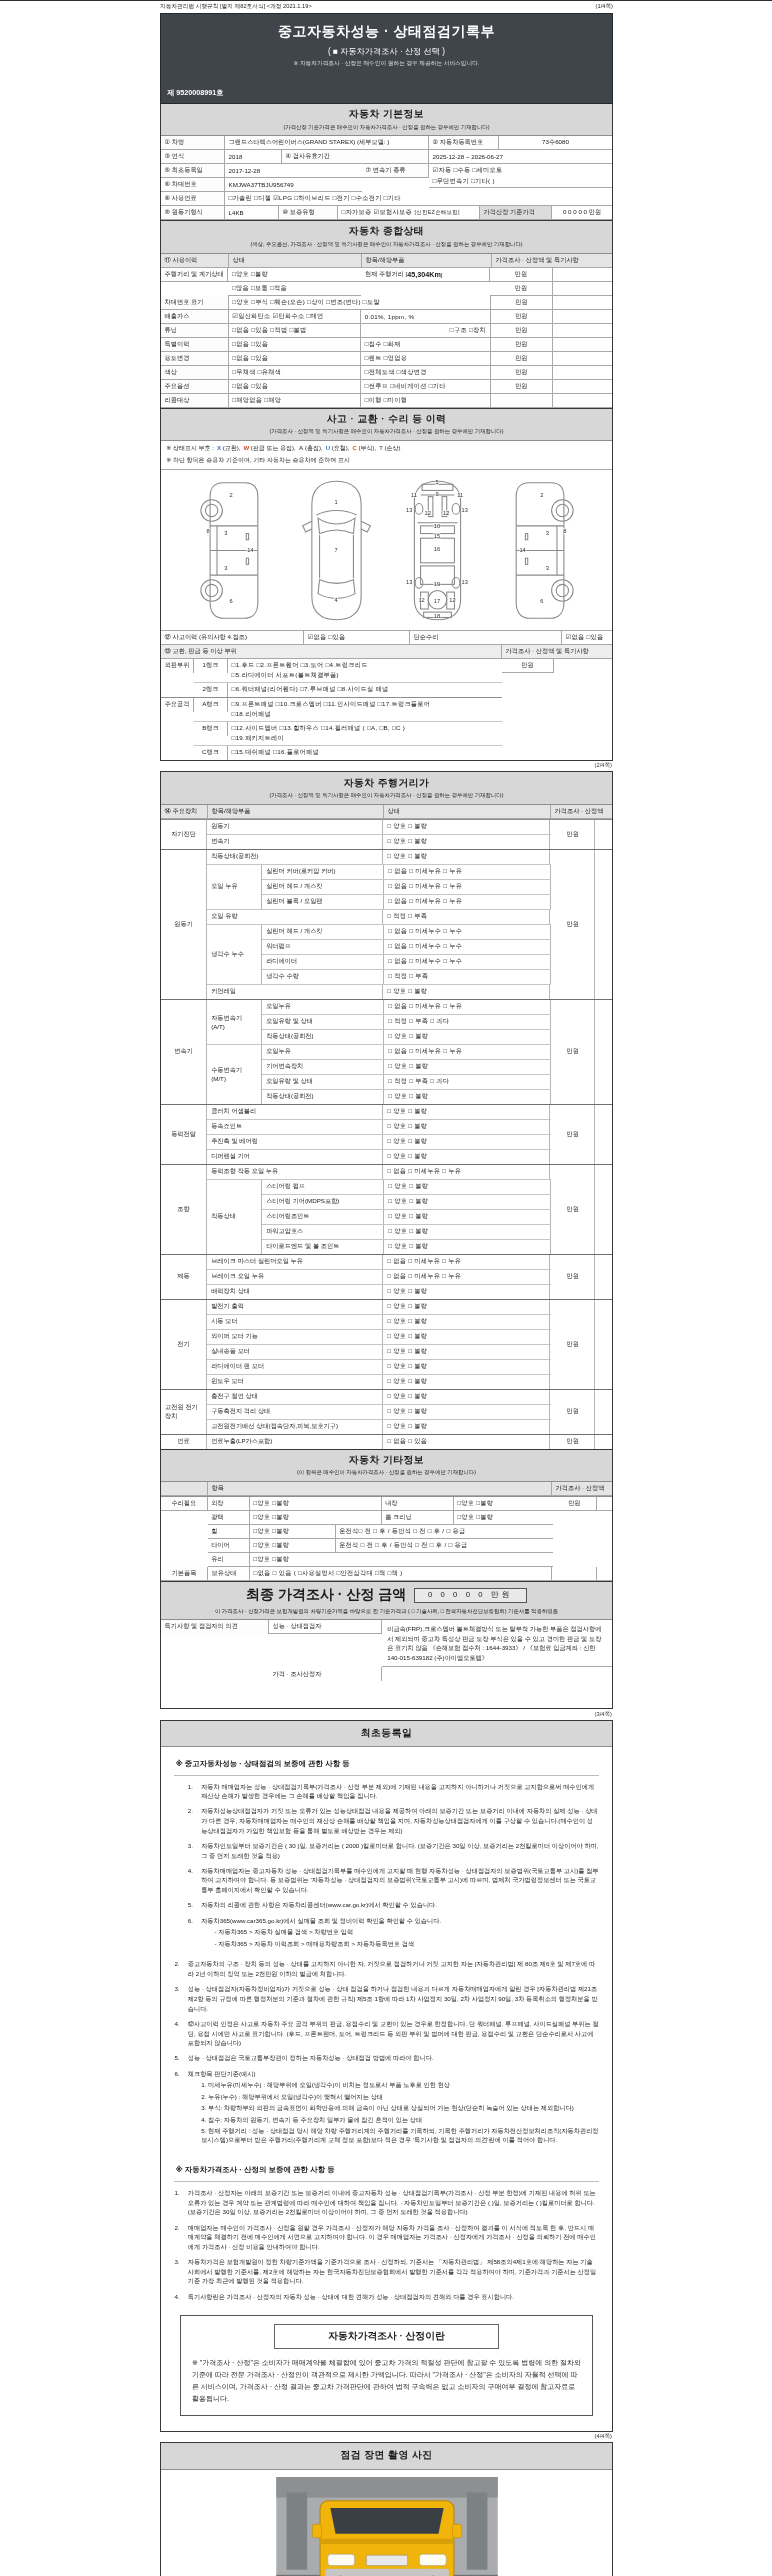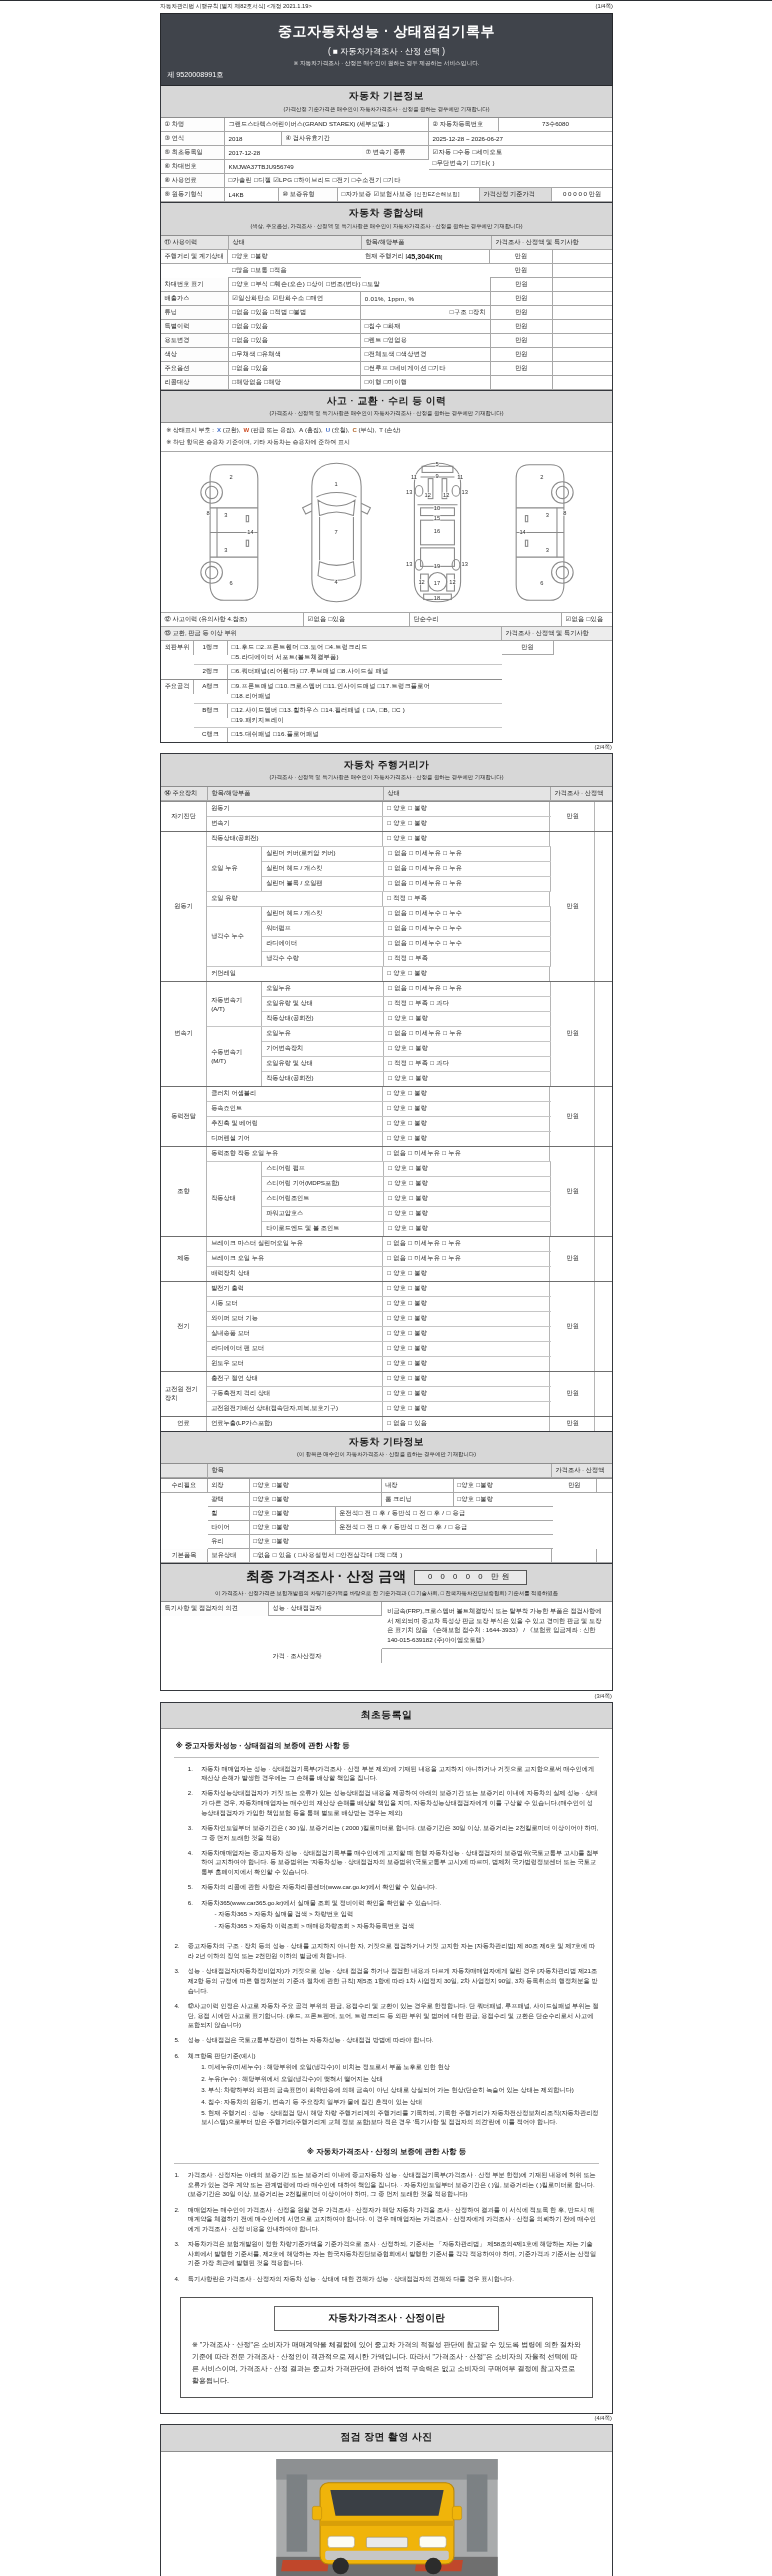--- a/index.html
+++ b/index.html
@@ -7,21 +7,21 @@
        font-family:"Liberation Sans","DejaVu Sans",sans-serif;color:#1a1a1a;font-size:6.2px;}
   .topborder{position:absolute;top:0;left:0;width:100%;border-top:1px solid #2b2e33;}
   .page{position:absolute;left:160px;top:2.1px;width:453px;}
   .metaline{display:flex;justify-content:space-between;font-size:5.7px;color:#222;padding:1px 0 2.1px 0;}
   .pgmark{text-align:right;font-size:5.7px;color:#333;padding:1.5px 1px 1px 0;}
   
   .titleblock{background:#40444b;color:#fff;border:1px solid #26282c;padding:9.3px 5.2px 3.1px 5.2px;}
   .tb-title{text-align:center;font-size:14px;font-weight:bold;letter-spacing:0.5px;}
   .tb-sub{text-align:center;font-size:8.2px;margin-top:4.1px;}
   .tb-note{text-align:center;font-size:5.7px;color:#e3e3e3;margin-top:3.1px;}
-  .tb-doc{font-size:7.2px;font-weight:normal;margin-top:0;padding:2.1px 1px;}
+  .tb-doc{font-size:7.2px;font-weight:bold;margin-top:18px;padding:2.1px 1px;}
   
   .sect{border:1px solid #35383d;border-top:none;background:#fff;}
   .sect.first{border-top:1px solid #35383d;}
   .band{background:#d7d7d7;border-bottom:0.5px solid #8e8e8e;text-align:center;padding:4.1px 2.1px 4.6px 2.1px;}
   .band-title{font-size:9.8px;font-weight:bold;letter-spacing:0.5px;}
   .band-sub{font-size:5.4px;margin-top:2.6px;color:#222;}
   
   .frow{display:flex;align-items:flex-start;}
   .fc{border-right:0.5px solid #a8a8a8;border-bottom:0.5px solid #a8a8a8;padding:1.5px 3.6px;display:flex;align-items:center;min-height:14px;box-sizing:border-box;}
   .fc:last-child{border-right:none;}
@@ -861,21 +861,21 @@
             <div class="nt">
               <div>체크항목 판단기준(예시)</div>
               <div class="nsub">1.  미세누유(미세누수) : 해당부위에 오일(냉각수)이 비치는 정도로서 부품 노후로 인한 현상</div>
               <div class="nsub">2.  누유(누수) : 해당부위에서 오일(냉각수)이 맺혀서 떨어지는 상태</div>
               <div class="nsub">3.  부식: 차량하부와 외판의 금속표면이 화학반응에 의해 금속이 아닌 상태로 상실되어 가는 현상(단순히 녹슬어 있는 상태는 제외합니다)</div>
               <div class="nsub">4.  침수: 자동차의 원동기, 변속기 등 주요장치 일부가 물에 잠긴 흔적이 있는 상태</div>
               <div class="nsub">5.  현재 주행거리 : 성능 · 상태점검 당시 해당 차량 주행거리계의 주행거리를 기록하되, 기록한 주행거리가 자동차전산정보처리조직(자동차관리정보시스템)으로부터 받은 주행거리(주행거리계 교체 정보 포함)보다 적은 경우 '특기사항 및 점검자의 의견'란에 이를 적어야 합니다.</div>
             </div>
           </div>
         </div>
-      <div class="nhead" style="margin-top:12.4px;text-align:center;">※ 자동차가격조사 · 산정의 보증에 관한 사항 등</div>
+      <div class="nhead" style="margin-top:12.4px;">※ 자동차가격조사 · 산정의 보증에 관한 사항 등</div>
       <div id="notice-s2">
           <div class="nitem">
             <div class="nn">1.</div>
             <div class="nt">
               <div>가격조사 · 산정자는 아래의 보증기간 또는 보증거리 이내에 중고자동차 성능 · 상태점검기록부(가격조사 · 산정 부분 한정)에 기재된 내용에 허위 또는 오류가 있는 경우 계약 또는 관계법령에 따라 매수인에 대하여 책임을 집니다.  ·  자동차인도일부터 보증기간은 (      )일, 보증거리는 (      )킬로미터로 합니다. (보증기간은 30일 이상, 보증거리는 2천킬로미터 이상이어야 하며, 그 중 먼저 도래한 것을 적용합니다)</div>
             </div>
           </div>
           <div class="nitem">
             <div class="nn">2.</div>
             <div class="nt">

